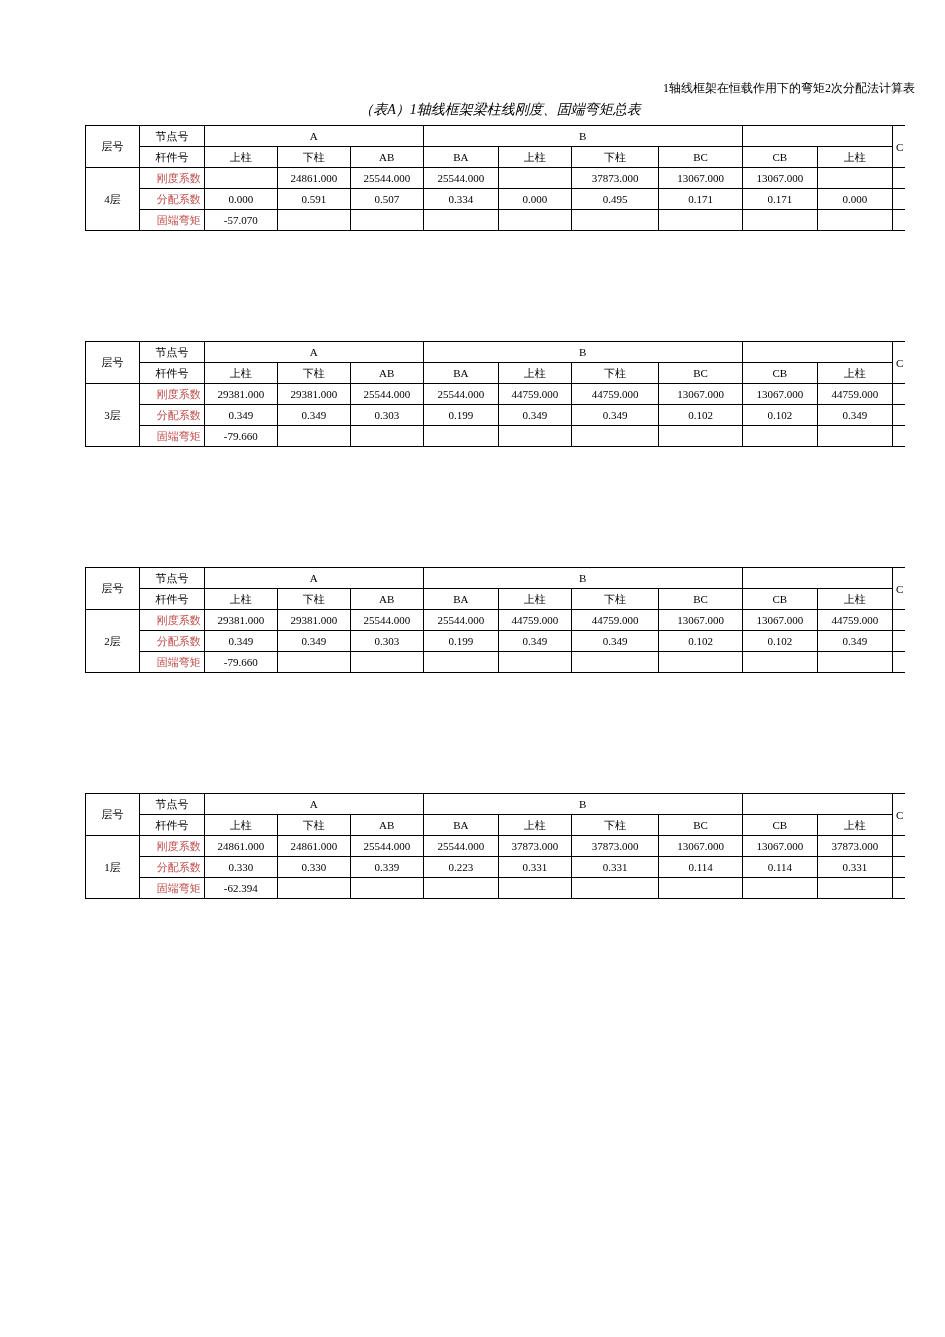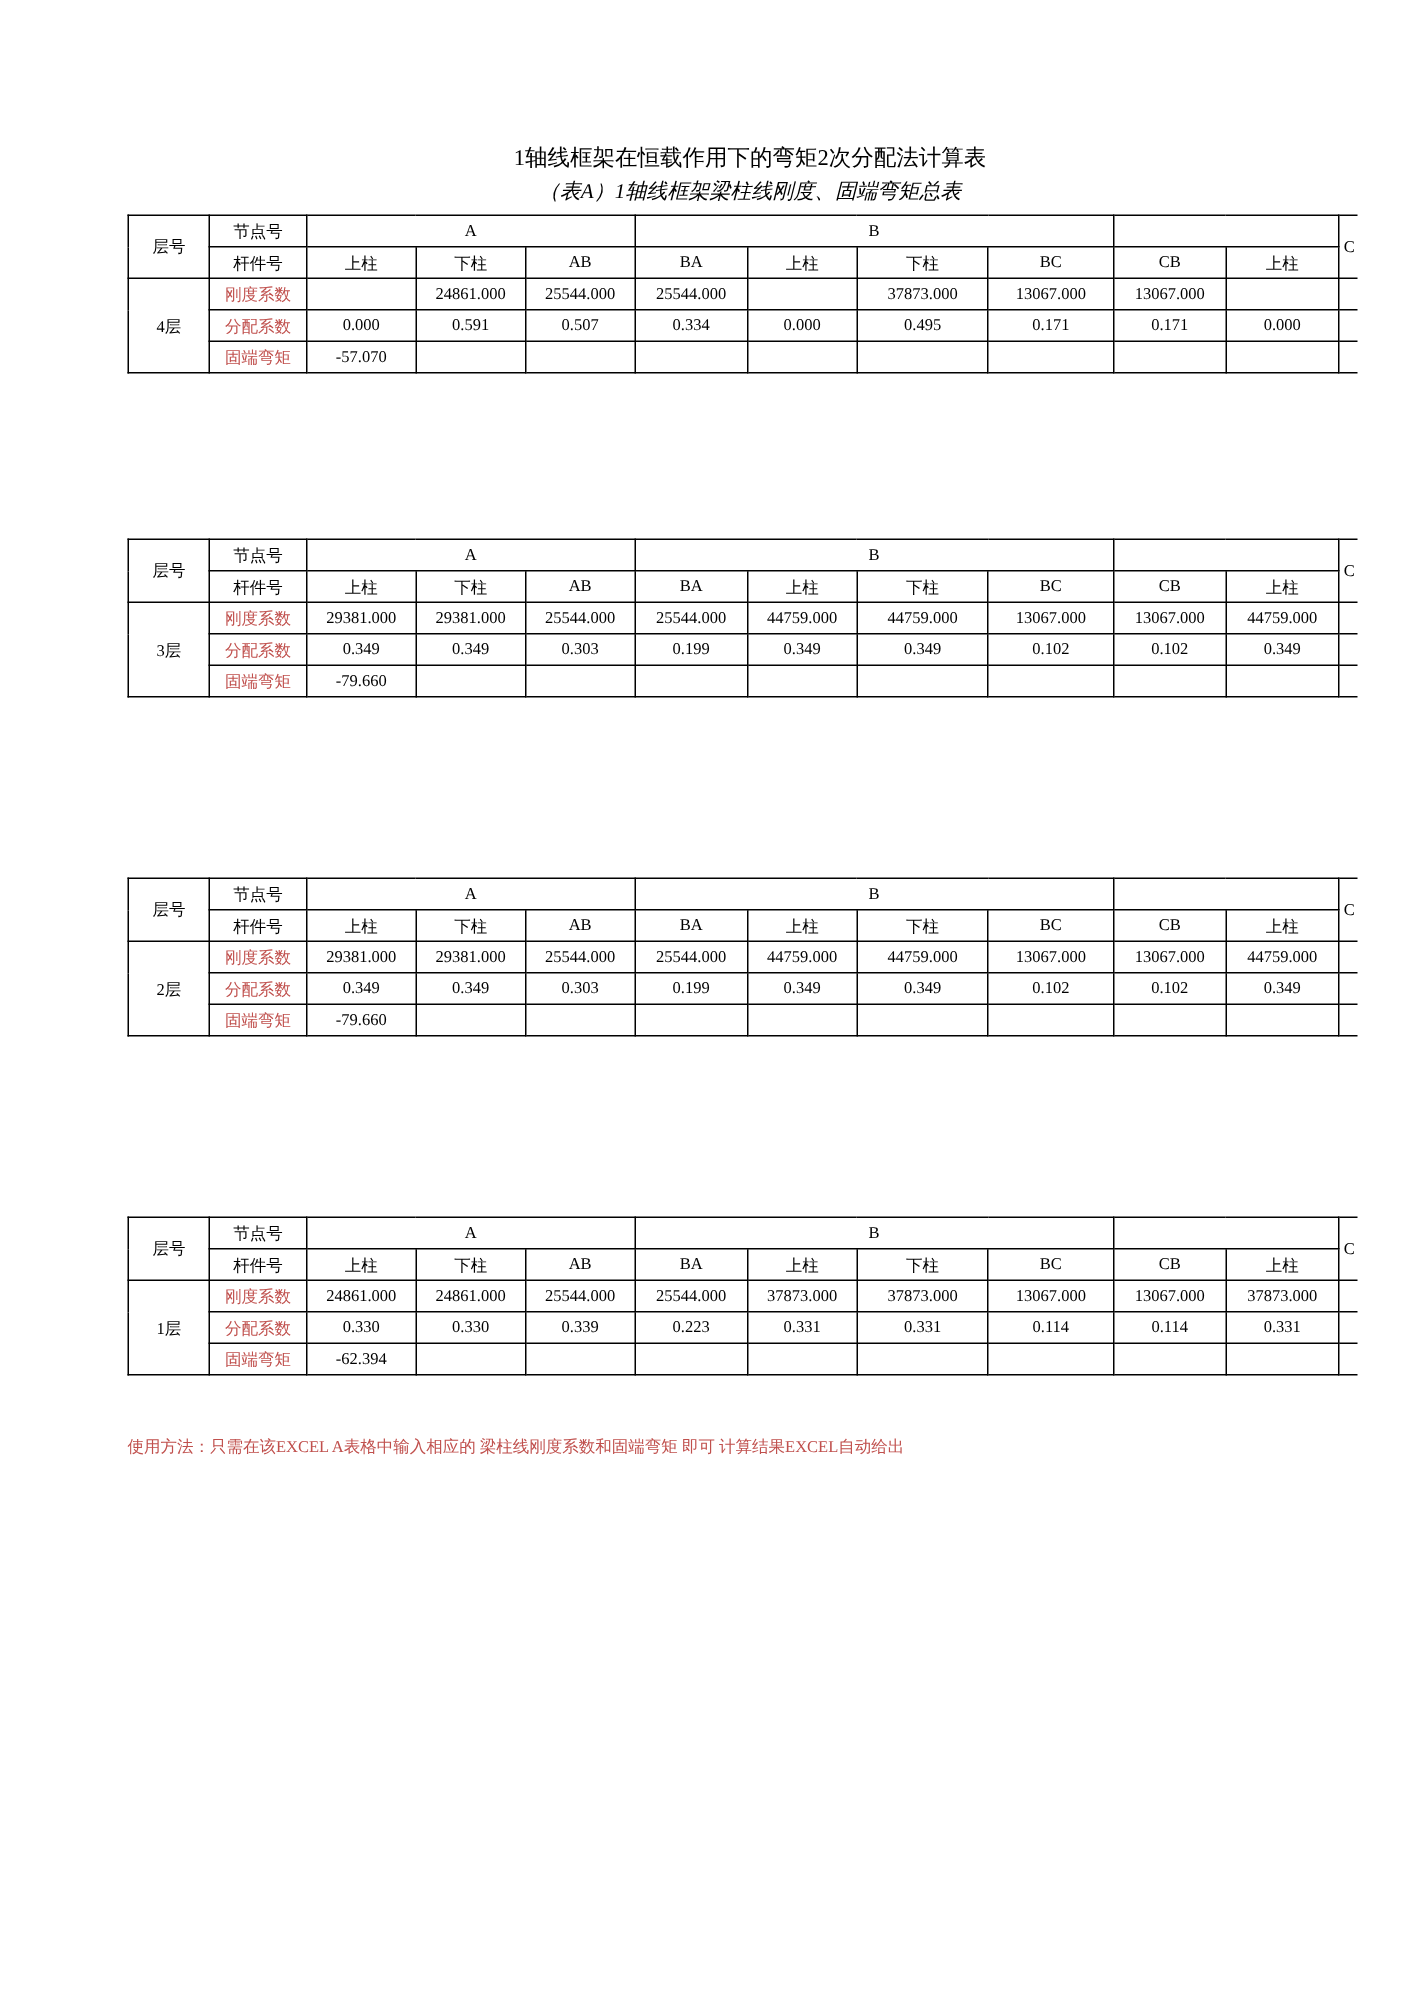--- a/index.html
+++ b/index.html
@@ -6,23 +6,23 @@
     font-family: "SimSun", "宋体", serif;
     font-size: 12px;
     color: #000;
     background: #fff;
     margin: 0;
     padding: 80px 30px 40px 85px;
     width: 945px;
     box-sizing: border-box;
   }
   .title {
-    text-align: center;
-    font-size: 15px;
-    margin: 16px 0 4px 0;
+    text-align: right;
+    font-size: 12px;
+    margin: 0 0 4px 0;
   }
   .subtitle {
     text-align: center;
     font-size: 14px;
     margin: 0 0 6px 0;
     font-style: italic;
   }
   table {
     border-collapse: collapse;
     width: 820px;
@@ -39,20 +39,21 @@
     padding: 2px 3px;
     text-align: center;
     font-weight: normal;
     height: 16px;
     font-size: 11px;
     white-space: nowrap;
     overflow: hidden;
   }
   .rowlabel {
     color: #c0504d;
+    text-align: right;
   }
   col.c0 { width: 52px; }
   col.c1 { width: 62px; }
   col.c2 { width: 70px; }
   col.c3 { width: 70px; }
   col.c4 { width: 70px; }
   col.c5 { width: 72px; }
   col.c6 { width: 70px; }
   col.c7 { width: 84px; }
   col.c8 { width: 80px; }
@@ -392,16 +393,13 @@
     <td></td>
     <td></td>
     <td></td>
     <td></td>
     <td class="c-edge"></td>
   </tr>
 </tbody>
   </table>
 
 <div class="notes">
-  <p>
-    <span class="lead">使用方法：</span><span class="lead">只需在该EXCEL A表格中输入相应的 梁柱线刚度系数和固端弯矩 即可 计算结果EXCEL自动给出</span>
-  </p>
 </div>
 
 </body></html>

